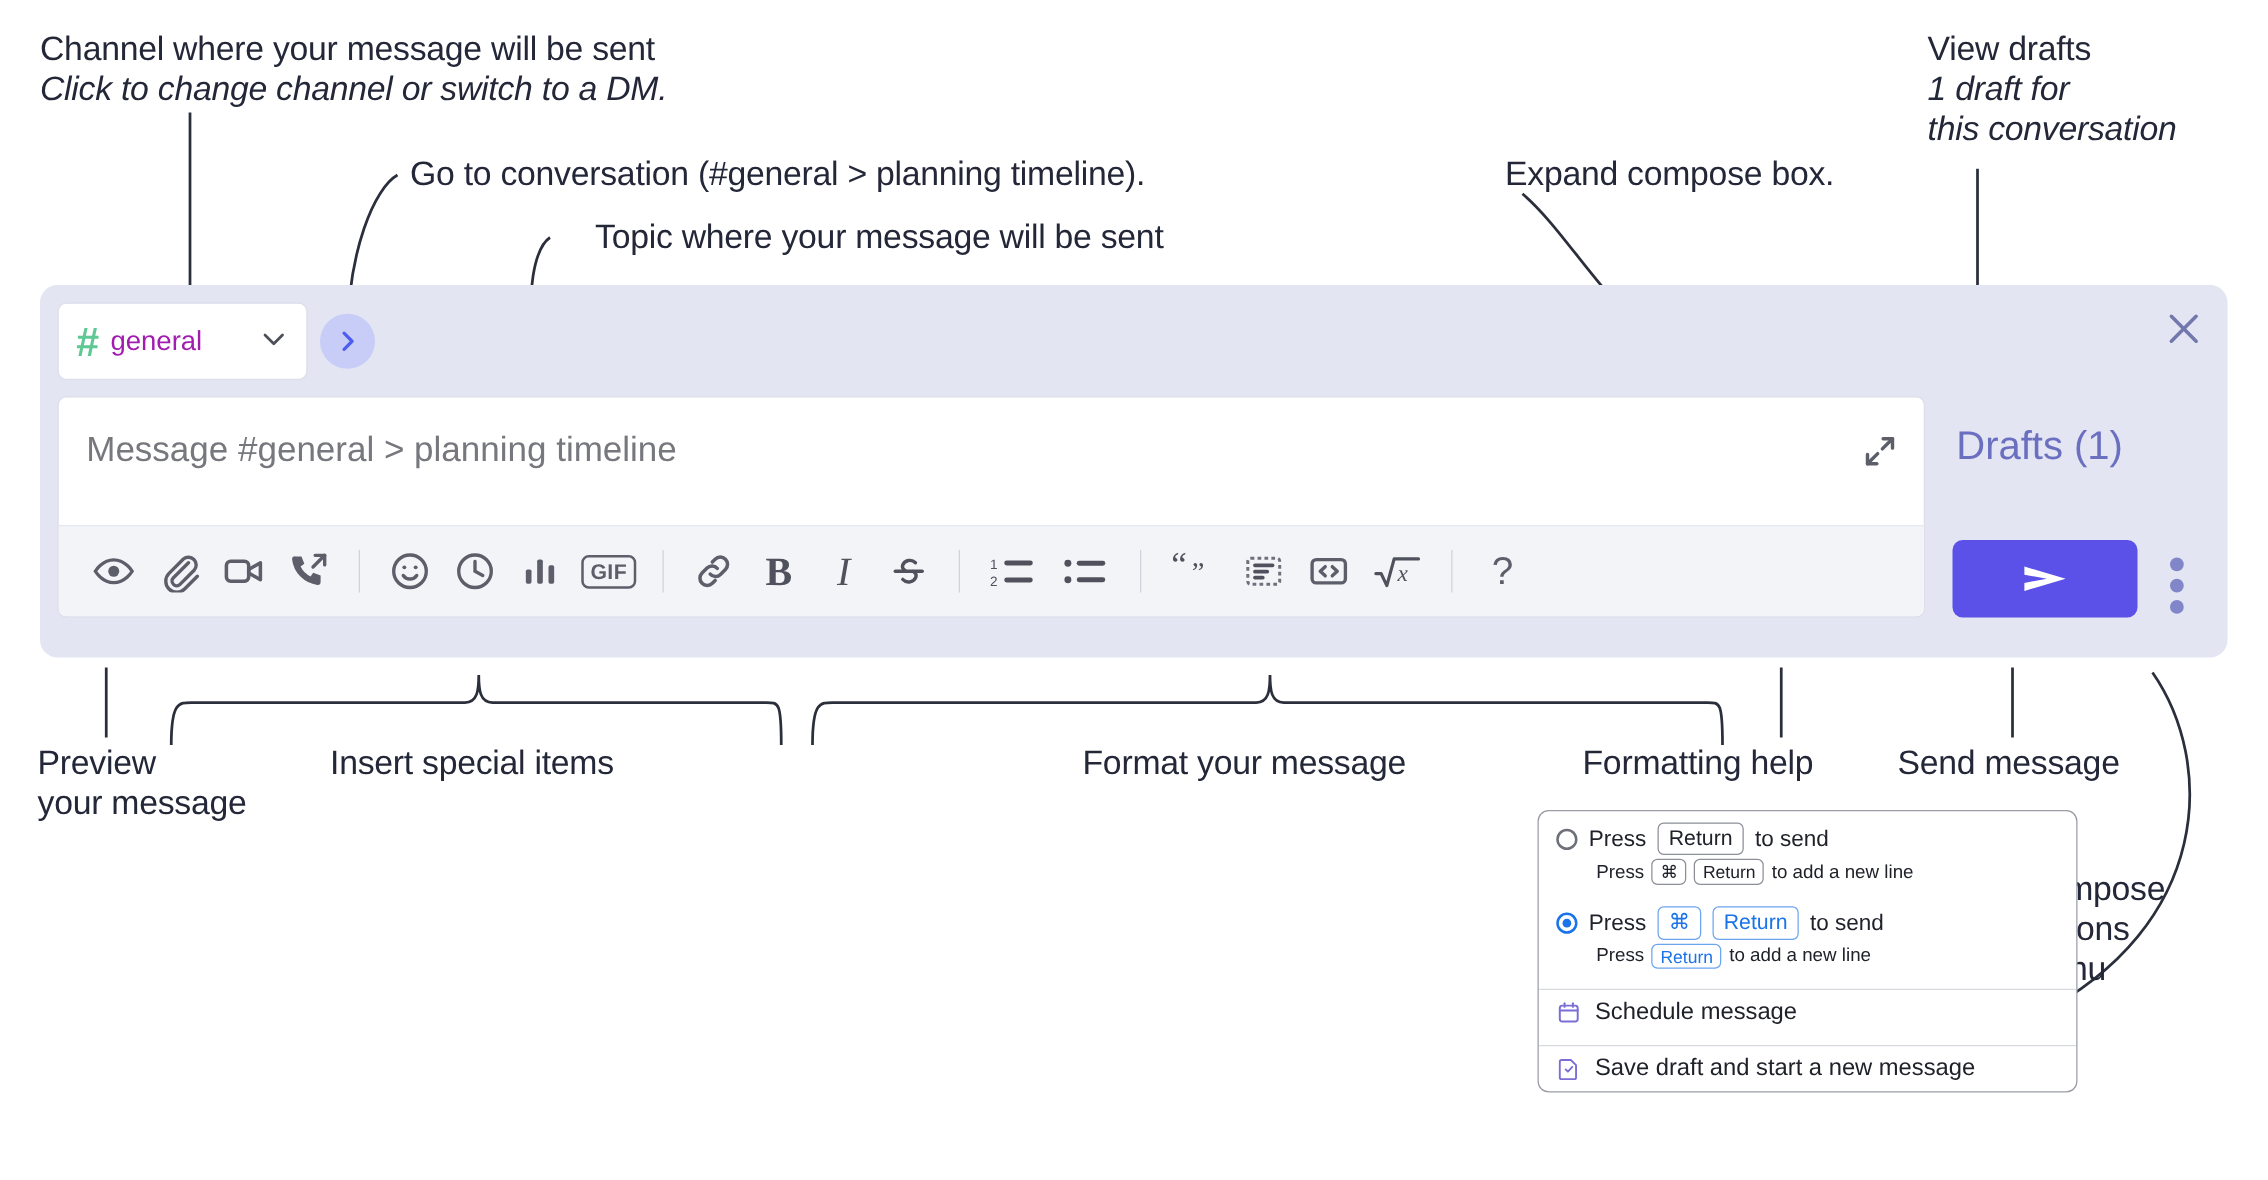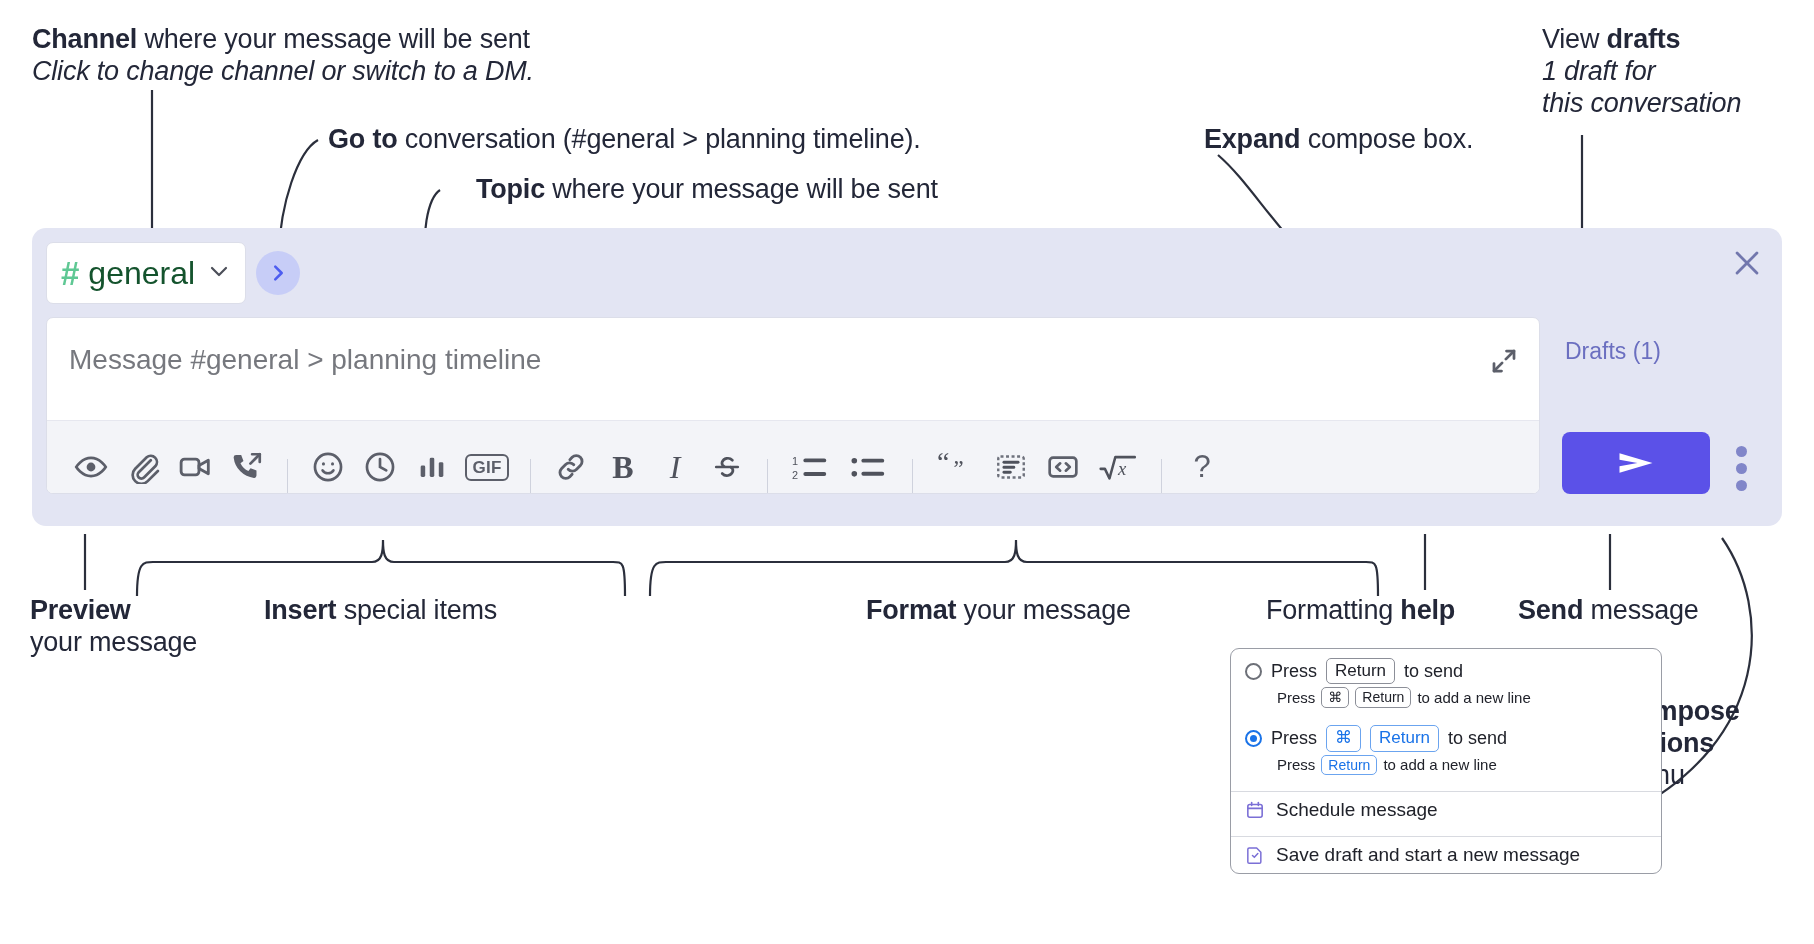--- a/index.html
+++ b/index.html
@@ -12,21 +12,21 @@
     overflow:hidden;
   }
   .abs{position:absolute;}
   .ann{
     font-size:27px;
     line-height:1.18;
     color:#232738;
     letter-spacing:-0.2px;
     white-space:nowrap;
   }
-  .ann b{font-weight:bold;text-align:center;}
+  .ann b{font-weight:normal;text-align:center;}
   .ann i{font-style:italic;}
   svg.lines{position:absolute;left:0;top:0;pointer-events:none;}
 
   
   #compose{
     left:32px;top:228px;width:1750px;height:298px;
     background:#e3e5f3;
     border-radius:14px;
     box-sizing:border-box;
   }
@@ -34,21 +34,21 @@
     position:absolute;left:14px;top:14px;width:1494px;
   }
   .row-top{display:flex;align-items:center;gap:10px;}
   .chan-select{
     width:200px;height:62px;
     background:#fff;border:1px solid #dcdee9;border-radius:7px;
     display:flex;align-items:center;gap:9px;
     padding:0 14px;box-sizing:border-box;
   }
   .hash{color:#5fc894;font-size:33px;font-weight:bold;line-height:1;}
-  .chan-name{font-size:32px;color:#14532d;}
+  .chan-name{font-size:22px;color:#a21caf;}
   .chev{margin-left:auto;}
   .goto-btn{
     width:44px;height:44px;border-radius:50%;
     background:#c7cdf7;display:flex;align-items:center;justify-content:center;
     flex:0 0 auto;
   }
   .topic-field{
     flex:1;height:62px;background:#fff;border:1px solid #dcdee9;border-radius:7px;
     display:flex;align-items:center;padding:0 16px 0 18px;box-sizing:border-box;
   }
@@ -61,21 +61,21 @@
     overflow:hidden;
   }
   .msg-area{height:102px;position:relative;padding-left:26px;}
   .msg-placeholder{
     position:absolute;left:22px;top:26px;
     font-size:28px;color:#76787e;
   }
   .expand-ic{position:absolute;right:20px;top:28px;}
   .toolbar{
     height:72px;background:#f3f4f8;border-top:1px solid #e6e7ef;
-    display:flex;align-items:flex-end;padding:0 18px;gap:0;
+    display:flex;align-items:center;padding:0 18px;gap:0;
   }
   .tb{
     width:52px;height:52px;display:flex;align-items:center;justify-content:center;
     color:#5c5f6a;flex:0 0 auto;
   }
   .tb.wide{width:58px;}
   .sep{width:1px;height:34px;background:#cfd2dd;margin:0 14px;flex:0 0 auto;}
   .gifbox{
     border:2.4px solid #5c5f6a;border-radius:6px;
     font-size:17px;font-weight:bold;letter-spacing:.3px;
@@ -83,21 +83,21 @@
   }
   .bold-ic{font-size:32px;font-weight:bold;font-family:"Liberation Serif",serif;color:#4f525c;}
   .ital-ic{font-size:32px;font-style:italic;font-family:"Liberation Serif",serif;color:#4f525c;}
   .help-ic{font-size:31px;color:#5c5f6a;}
 
   
   #rail{position:absolute;left:1530px;top:228px;width:252px;height:298px;}
   .rail-x{position:absolute;right:18px;top:18px;}
   .drafts{
     position:absolute;left:35px;top:110px;
-    font-size:23px;color:#6b6fc0;
+    font-size:32px;color:#6b6fc0;
   }
   .send-btn{
     position:absolute;left:32px;top:204px;width:148px;height:62px;
     background:#5b51e8;border-radius:8px;
     display:flex;align-items:center;justify-content:center;
   }
   .kebab{position:absolute;left:206px;top:218px;}
   .kdot{width:11px;height:11px;border-radius:50%;background:#8186c9;margin-bottom:6px;}
 
   

